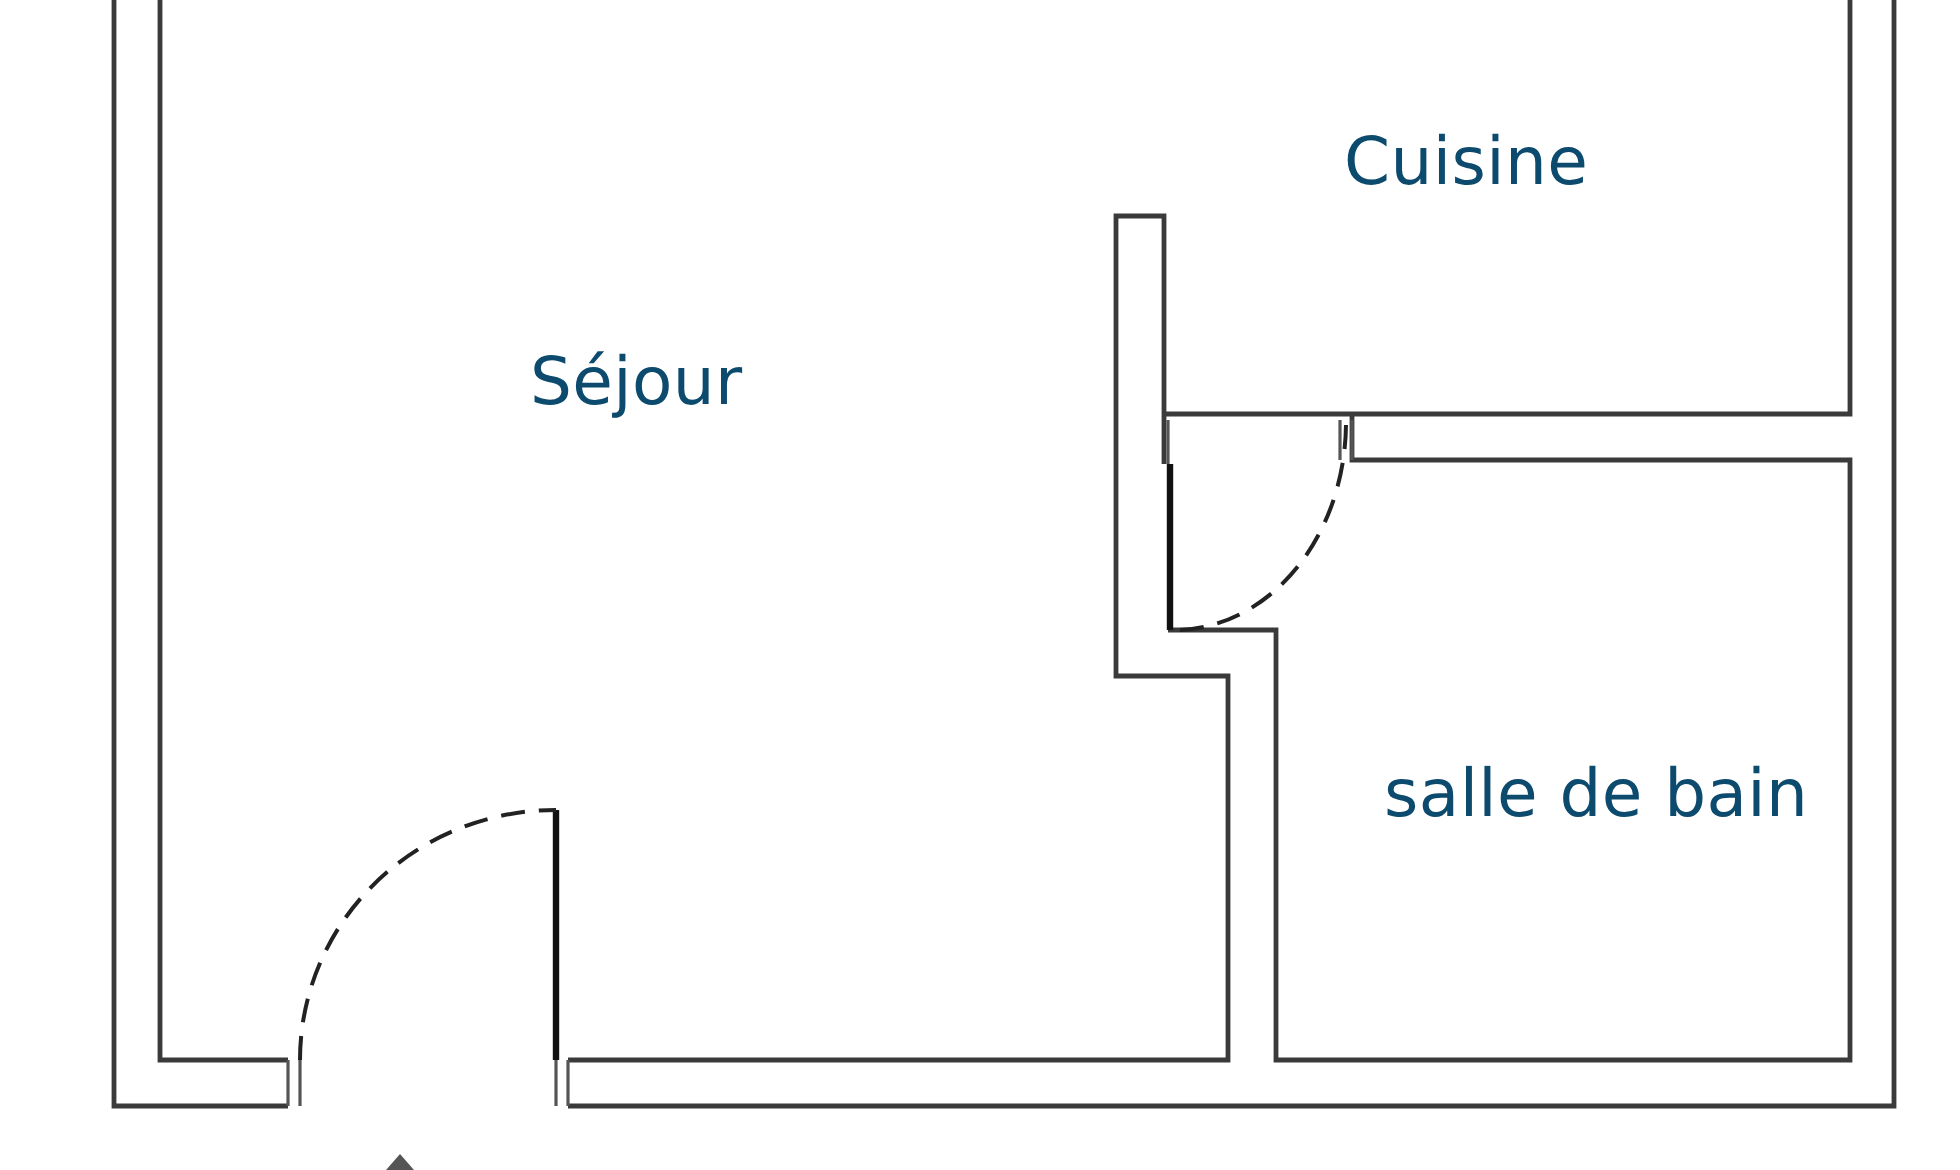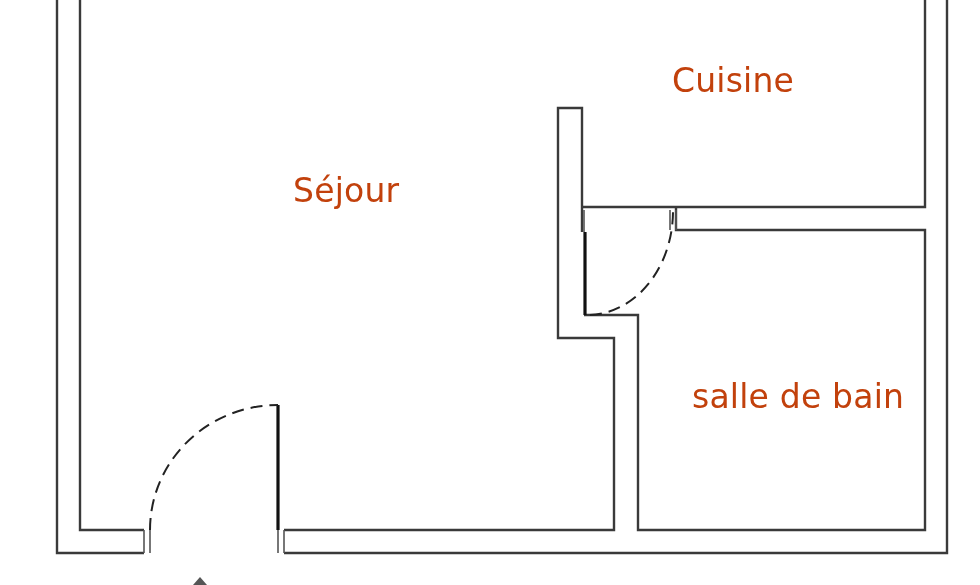--- a/index.html
+++ b/index.html
@@ -3,21 +3,21 @@
 <meta charset="utf-8">
 <style>
   html, body { margin: 0; padding: 0; background: #ffffff; }
   body { width: 980px; height: 585px; overflow: hidden; position: relative;
          font-family: "DejaVu Sans", "Liberation Sans", sans-serif; }
   #plan { position: absolute; left: 0; top: 0; }
   .wall { fill: none; stroke: #3a3a3a; stroke-width: 2.4; stroke-linejoin: miter; }
   .jamb { fill: none; stroke: #555555; stroke-width: 1.6; }
   .leaf { fill: none; stroke: #111111; stroke-width: 3.2; }
   .swing { fill: none; stroke: #222222; stroke-width: 2; stroke-dasharray: 12 7; }
-  .room-label { position: absolute; color: #c2410c; font-size: 33px; line-height: 1;
+  .room-label { position: absolute; color: #0c4a6e; font-size: 33px; line-height: 1;
                 white-space: nowrap; letter-spacing: 0.2px; }
   .arrow-mark { position: absolute; width: 0; height: 0;
                 border-left: 7px solid transparent; border-right: 7px solid transparent;
                 border-bottom: 8px solid #555555; }
 </style>
 </head>
 <body>
 
 <svg id="plan" width="980" height="585" viewBox="0 0 980 585" xmlns="http://www.w3.org/2000/svg">
 
@@ -59,17 +59,17 @@
     <path class="jamb" d="M670 210 L670 230"></path>
     <path class="jamb" d="M676 210 L676 230"></path>
   </g>
 
   <g>
     <line class="leaf" x1="585" y1="232" x2="585" y2="315"></line>
     <path class="swing" d="M590 315 A86 104 0 0 0 673 210"></path>
   </g>
 </svg>
 
-<div class="room-label" style="left:265px; top:174px;margin-left:28px;">Séjour</div>
+<div class="room-label" style="left:265px; top:174px;">Séjour</div>
 <div class="room-label" style="left:672px; top:64px;">Cuisine</div>
 <div class="room-label" style="left:668px; top:380px;margin-left:24px;">salle de bain</div>
 
 <div class="arrow-mark" style="left:193px; top:577px;"></div>
 
 </body></html>

